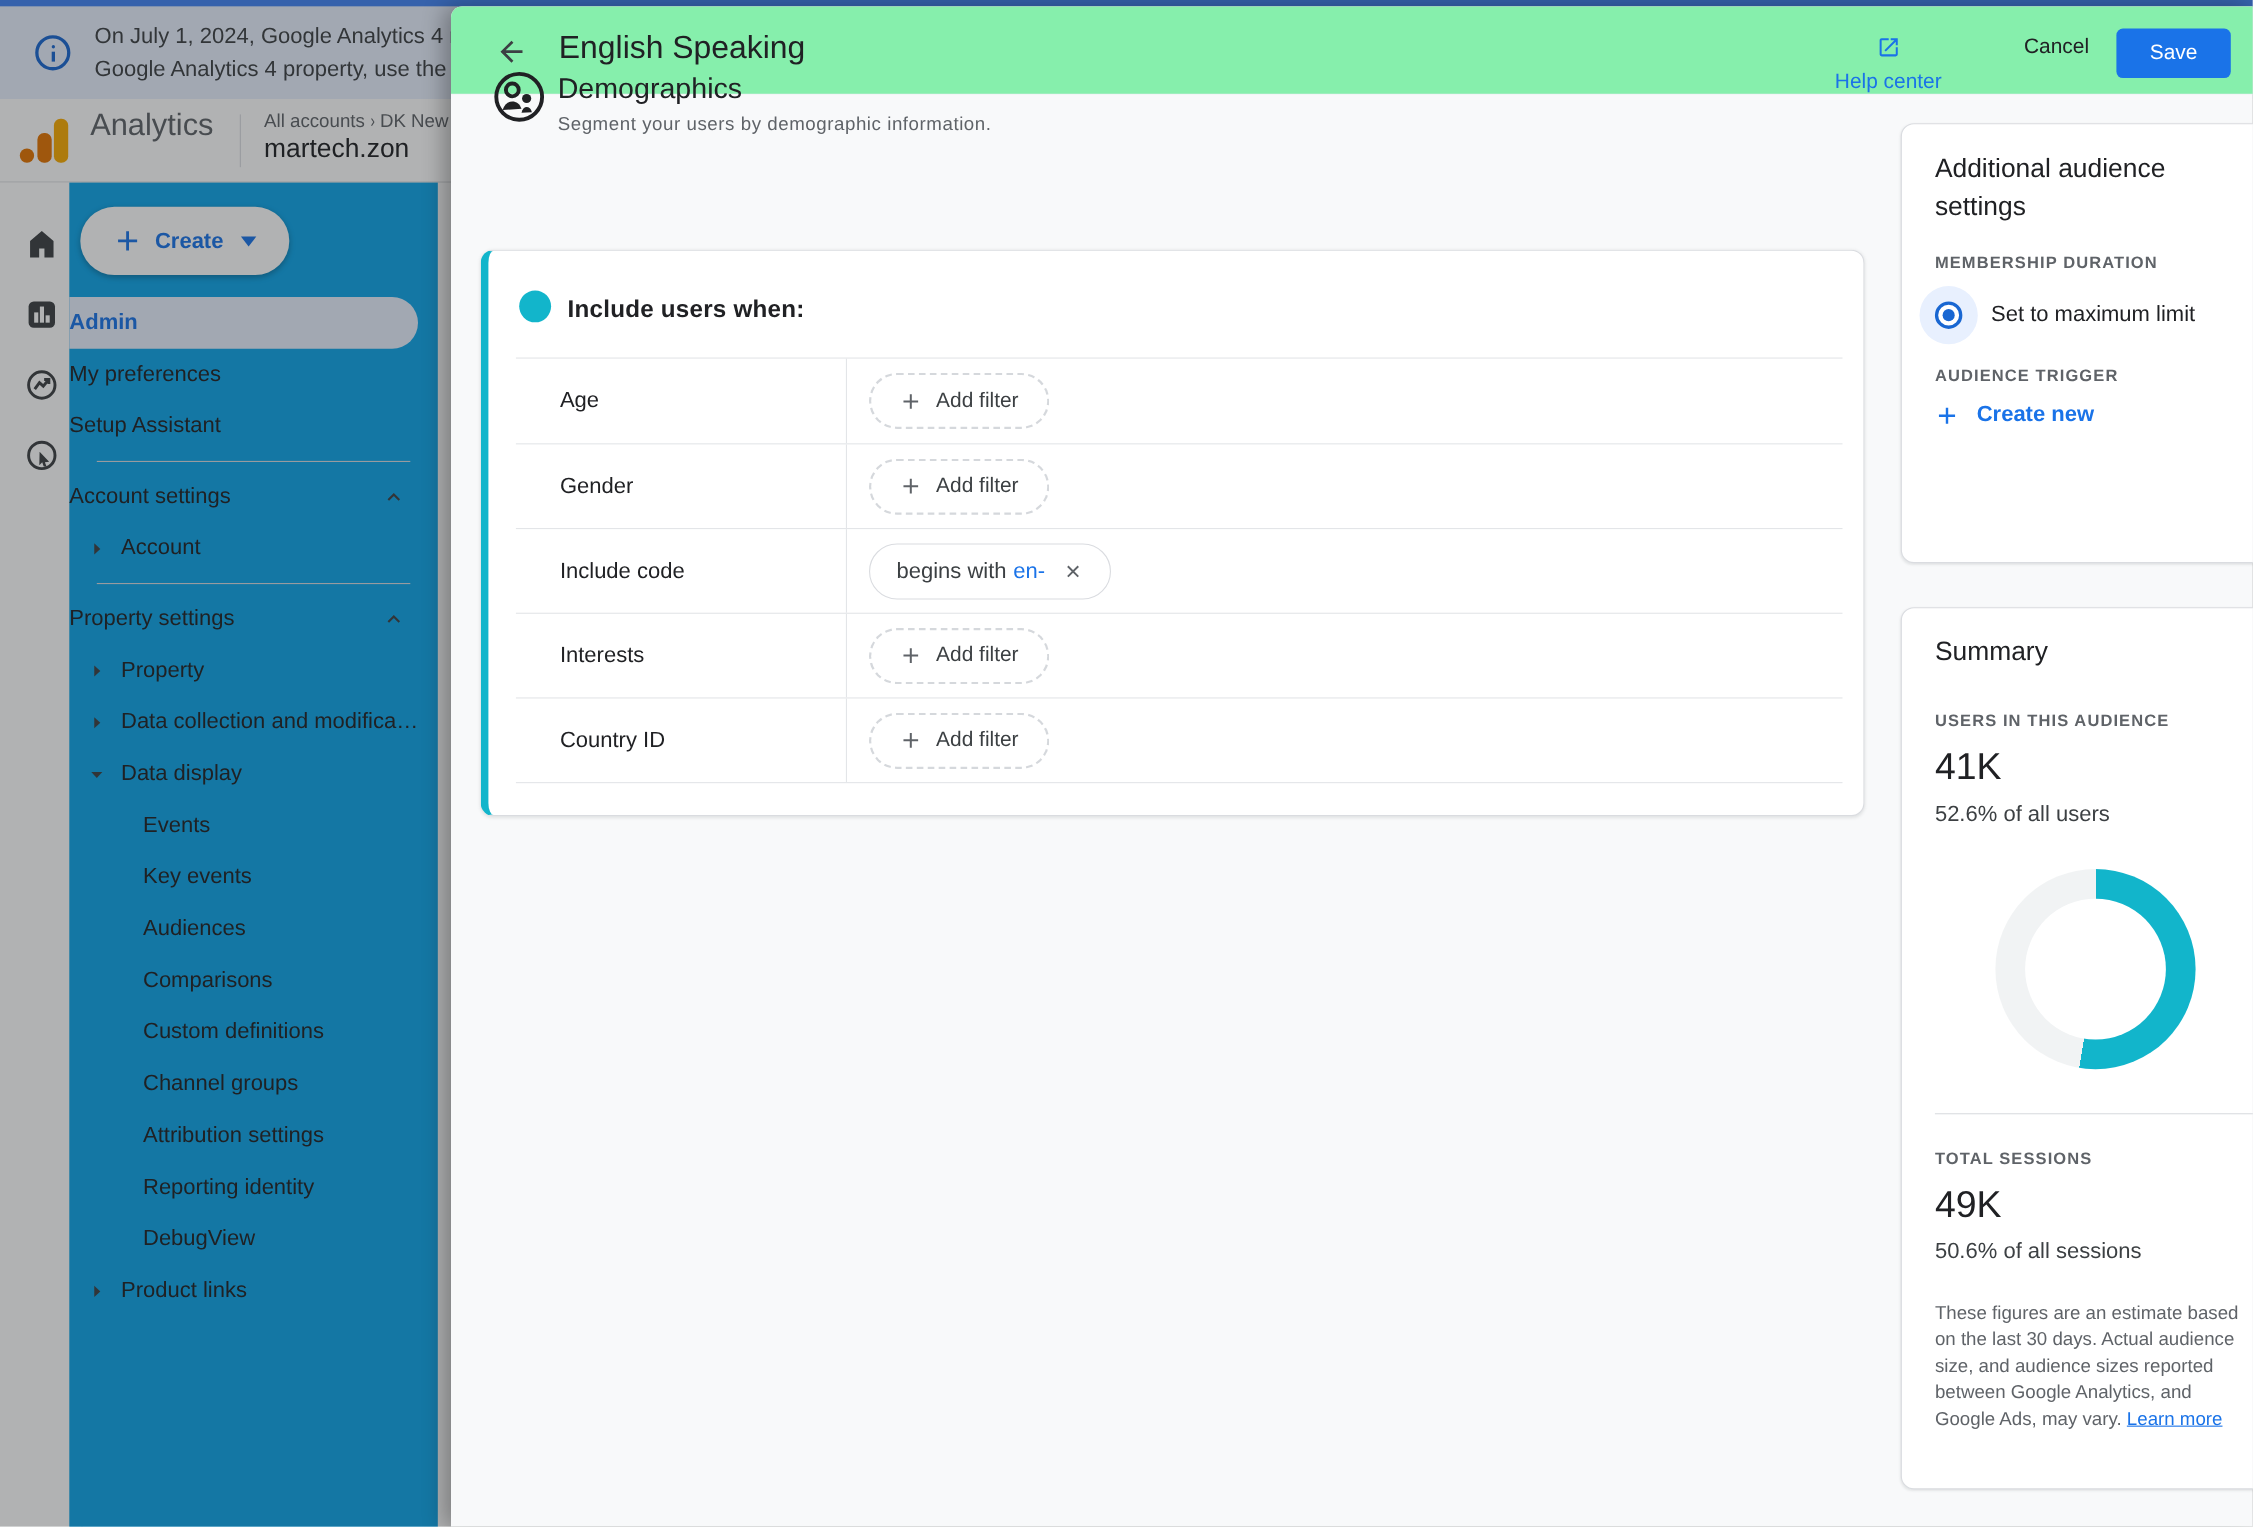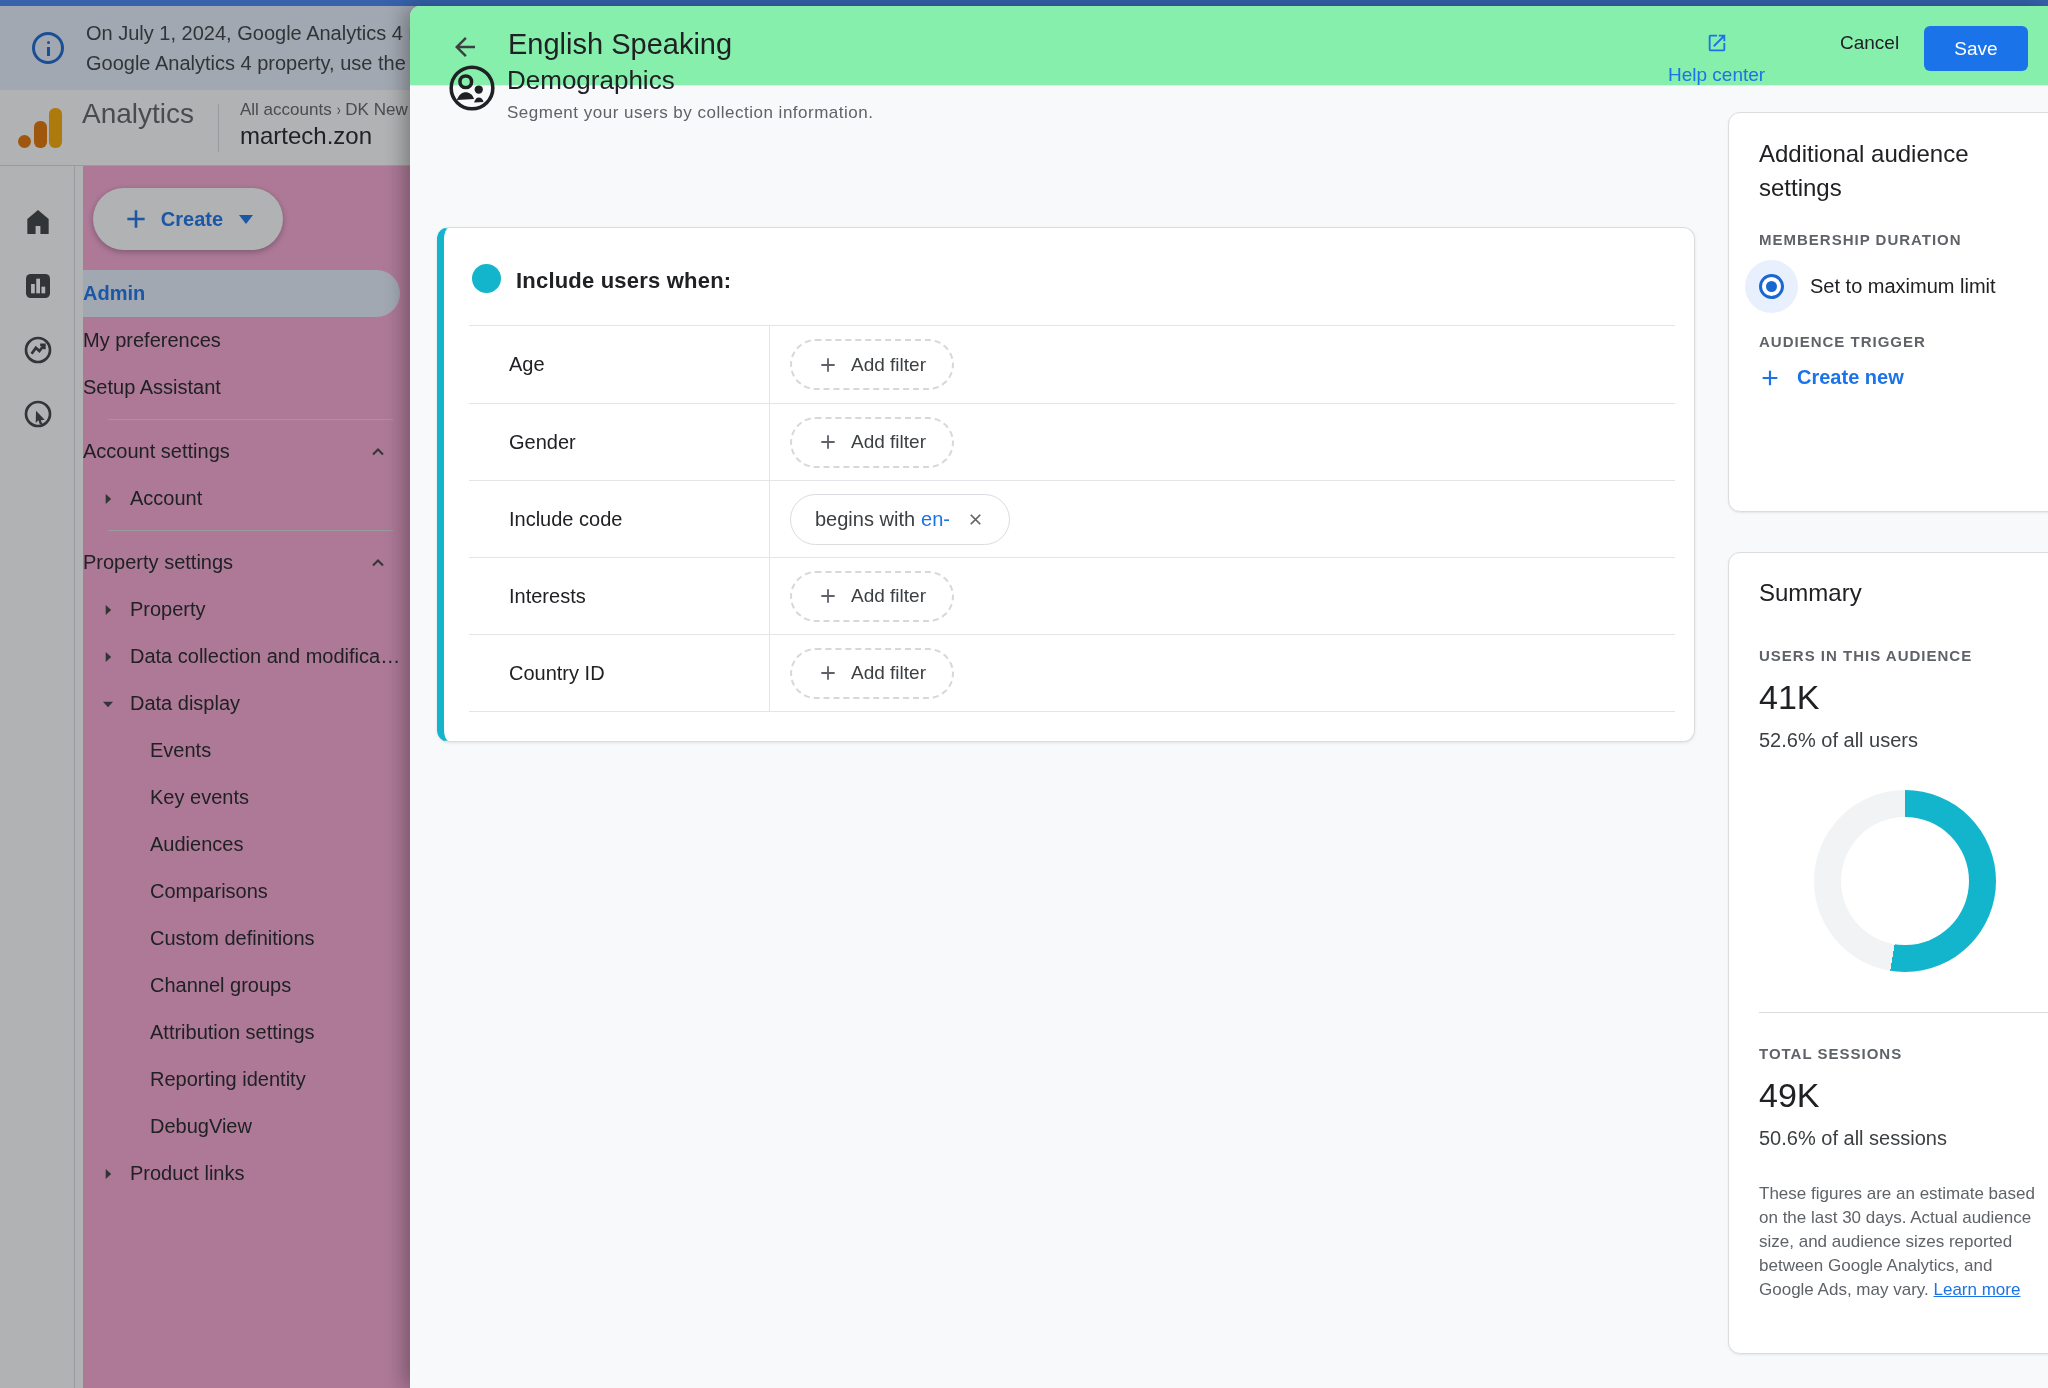--- a/index.html
+++ b/index.html
@@ -28,21 +28,21 @@
   .ga-logo .b2{position:absolute;left:16px;top:13px;width:13px;height:27px;border-radius:6px;background:#e37400;}
   .ga-logo .b3{position:absolute;left:0;top:27px;width:13px;height:13px;border-radius:50%;background:#e37400;}
   .brand{left:82px;top:8px;font-size:28px;color:#5f6368;}
   .appbar-div{left:218px;top:14px;width:1px;height:48px;background:#dadce0;}
   .crumb-top{left:240px;top:10px;font-size:17px;color:#5f6368;white-space:nowrap;}
   .crumb-top .sep{display:inline-block;transform:scaleX(.7);margin:0 4px;color:#5f6368;}
   .crumb-prop{left:240px;top:32px;font-size:24px;color:#202124;white-space:nowrap;}
 
   #rail{left:0;top:166px;width:75px;height:1222px;background:#fff;border-right:1px solid #dadce0;z-index:1;}
   .rail-ic{position:absolute;left:22px;width:32px;height:32px;color:#3c4043;}
-  #drawer{left:83px;top:166px;width:335px;height:1222px;background:#f9a8d4;z-index:1;text-align:center;}
+  #drawer{left:63px;top:166px;width:335px;height:1222px;background:#0ea5e9;z-index:1;text-align:center;}
   .create-btn{position:absolute;left:10px;top:22px;width:190px;height:62px;background:#fff;border-radius:32px;
     box-shadow:0 2px 6px rgba(0,0,0,.3);display:flex;align-items:center;justify-content:center;gap:12px;}
   .create-btn .plus{color:var(--blue);width:26px;height:26px;}
   .create-btn .lbl{color:var(--blue);font-size:20px;font-weight:700;}
   .create-btn .caret{width:0;height:0;border-left:7px solid transparent;border-right:7px solid transparent;border-top:9px solid var(--blue);margin-left:4px;}
   .nav{position:absolute;left:0;top:104px;width:335px;}
   .nav-row{height:47px;display:flex;align-items:center;font-size:20px;color:#202124;position:relative;}
   .nav-row.lvl1{padding-left:14px;}
   .nav-row.lvl2{padding-left:67px;}
   .nav-row .tri{width:22px;height:22px;color:#3c4043;margin-right:11px;flex:0 0 auto;}
@@ -310,21 +310,21 @@
   <span class="demo-ic">
     <svg viewBox="0 0 48 48" width="50" height="50" fill="none" stroke="currentColor" stroke-width="3.4">
       <circle cx="24" cy="24" r="20"></circle>
       <circle cx="18" cy="18" r="5.6"></circle>
       <circle cx="30.5" cy="25.5" r="4" fill="currentColor" stroke="none"></circle>
       <path d="M9.5 35.5c1.5-5 5-7.5 8.5-7.5s6.5 2 8 6.5" fill="currentColor" stroke="none"></path>
       <path d="M26 38c.8-3.4 2.5-5 4.5-5s3.8 1.4 4.6 4.4" fill="currentColor" stroke="none"></path>
     </svg>
   </span>
   <span class="demo-title">Demographics</span>
-  <span class="demo-sub">Segment your users by collection information.</span>
+  <span class="demo-sub">Segment your users by demographic information.</span>
 
   <div id="include-card">
     <span class="scope-dot"></span>
     <span class="scope-lbl">Include users when:</span>
 
     <div class="ftable">
       <div class="frow">
         <span class="flabel">Age</span>
           <span class="vdiv"></span>
         <button class="addf">

